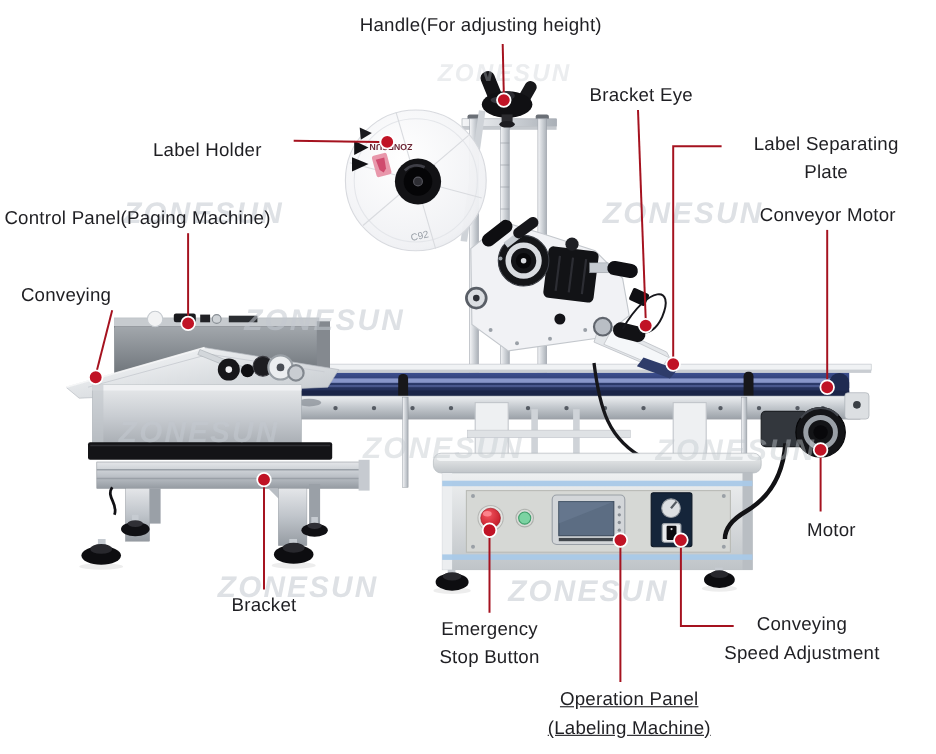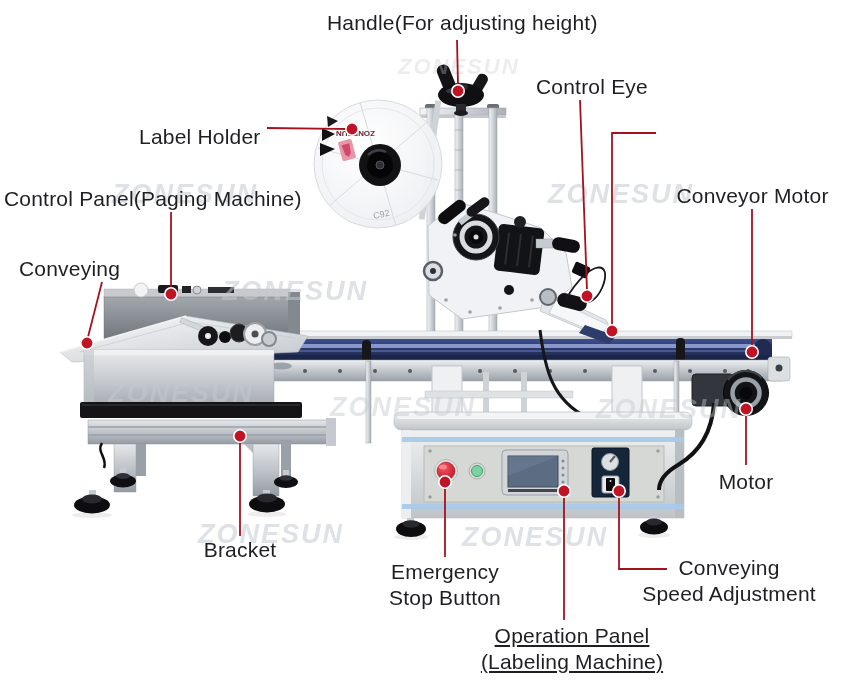--- a/index.html
+++ b/index.html
@@ -2,21 +2,21 @@
 <html><head>
 <meta charset="utf-8">
 <style>
   html,body{margin:0;padding:0;background:#ffffff;}
   #stage{
     position:relative;width:851px;height:685px;background:#ffffff;overflow:hidden;
     font-family:"Liberation Sans", sans-serif;
   }
   #machine-svg{position:absolute;left:0;top:0;width:851px;height:685px;display:block;}
   .label{
-    position:absolute;color:#1f1f23;font-size:21px;line-height:26px;
+    position:absolute;color:#1f1f23;font-size:17px;line-height:26px;
     white-space:pre-line;letter-spacing:0.2px;
   }
   .center{text-align:center;}
 </style>
 </head>
 <body>
 
 <div id="stage">
 
   <svg id="machine-svg" viewBox="0 0 851 685" xmlns="http://www.w3.org/2000/svg">
@@ -376,26 +376,28 @@
       <circle cx="87" cy="343" r="6.2"></circle>
       <circle cx="240" cy="436" r="6.2"></circle>
       <circle cx="445" cy="482" r="6.2"></circle>
       <circle cx="564" cy="491" r="6.2"></circle>
       <circle cx="619" cy="491" r="6.2"></circle>
       <circle cx="746" cy="409" r="6.2"></circle>
     </g>
   </svg>
 
   <div class="label" style="left:327px;top:10px;">Handle(For adjusting height)</div>
-  <div class="label" style="left:536px;top:74px;">Control Eye</div>
+  <div class="label" style="left:536px;top:74px;">Bracket Eye</div>
   <div class="label" style="left:139px;top:124px;">Label Holder</div>
+  <div class="label center" style="left:655px;top:118px;width:192px;">Label Separating
+Plate</div>
   <div class="label" style="left:4px;top:186px;">Control Panel(Paging Machine)</div>
   <div class="label center" style="left:660px;top:183px;width:185px;">Conveyor Motor</div>
   <div class="label" style="left:19px;top:256px;">Conveying</div>
-  <div class="label center" style="left:714px;top:469px;width:64px;">Motor</div>
+  <div class="label center" style="left:714px;top:469px;width:64px;text-align:right;">Motor</div>
   <div class="label center" style="left:202px;top:537px;width:76px;">Bracket</div>
   <div class="label center" style="left:634px;top:555px;width:190px;">Conveying
 Speed Adjustment</div>
   <div class="label center" style="left:380px;top:559px;width:130px;">Emergency
 Stop Button</div>
   <div class="label center" style="left:470px;top:623px;width:204px;text-decoration:underline;">Operation Panel
 (Labeling Machine)</div>
 
 </div>
 

